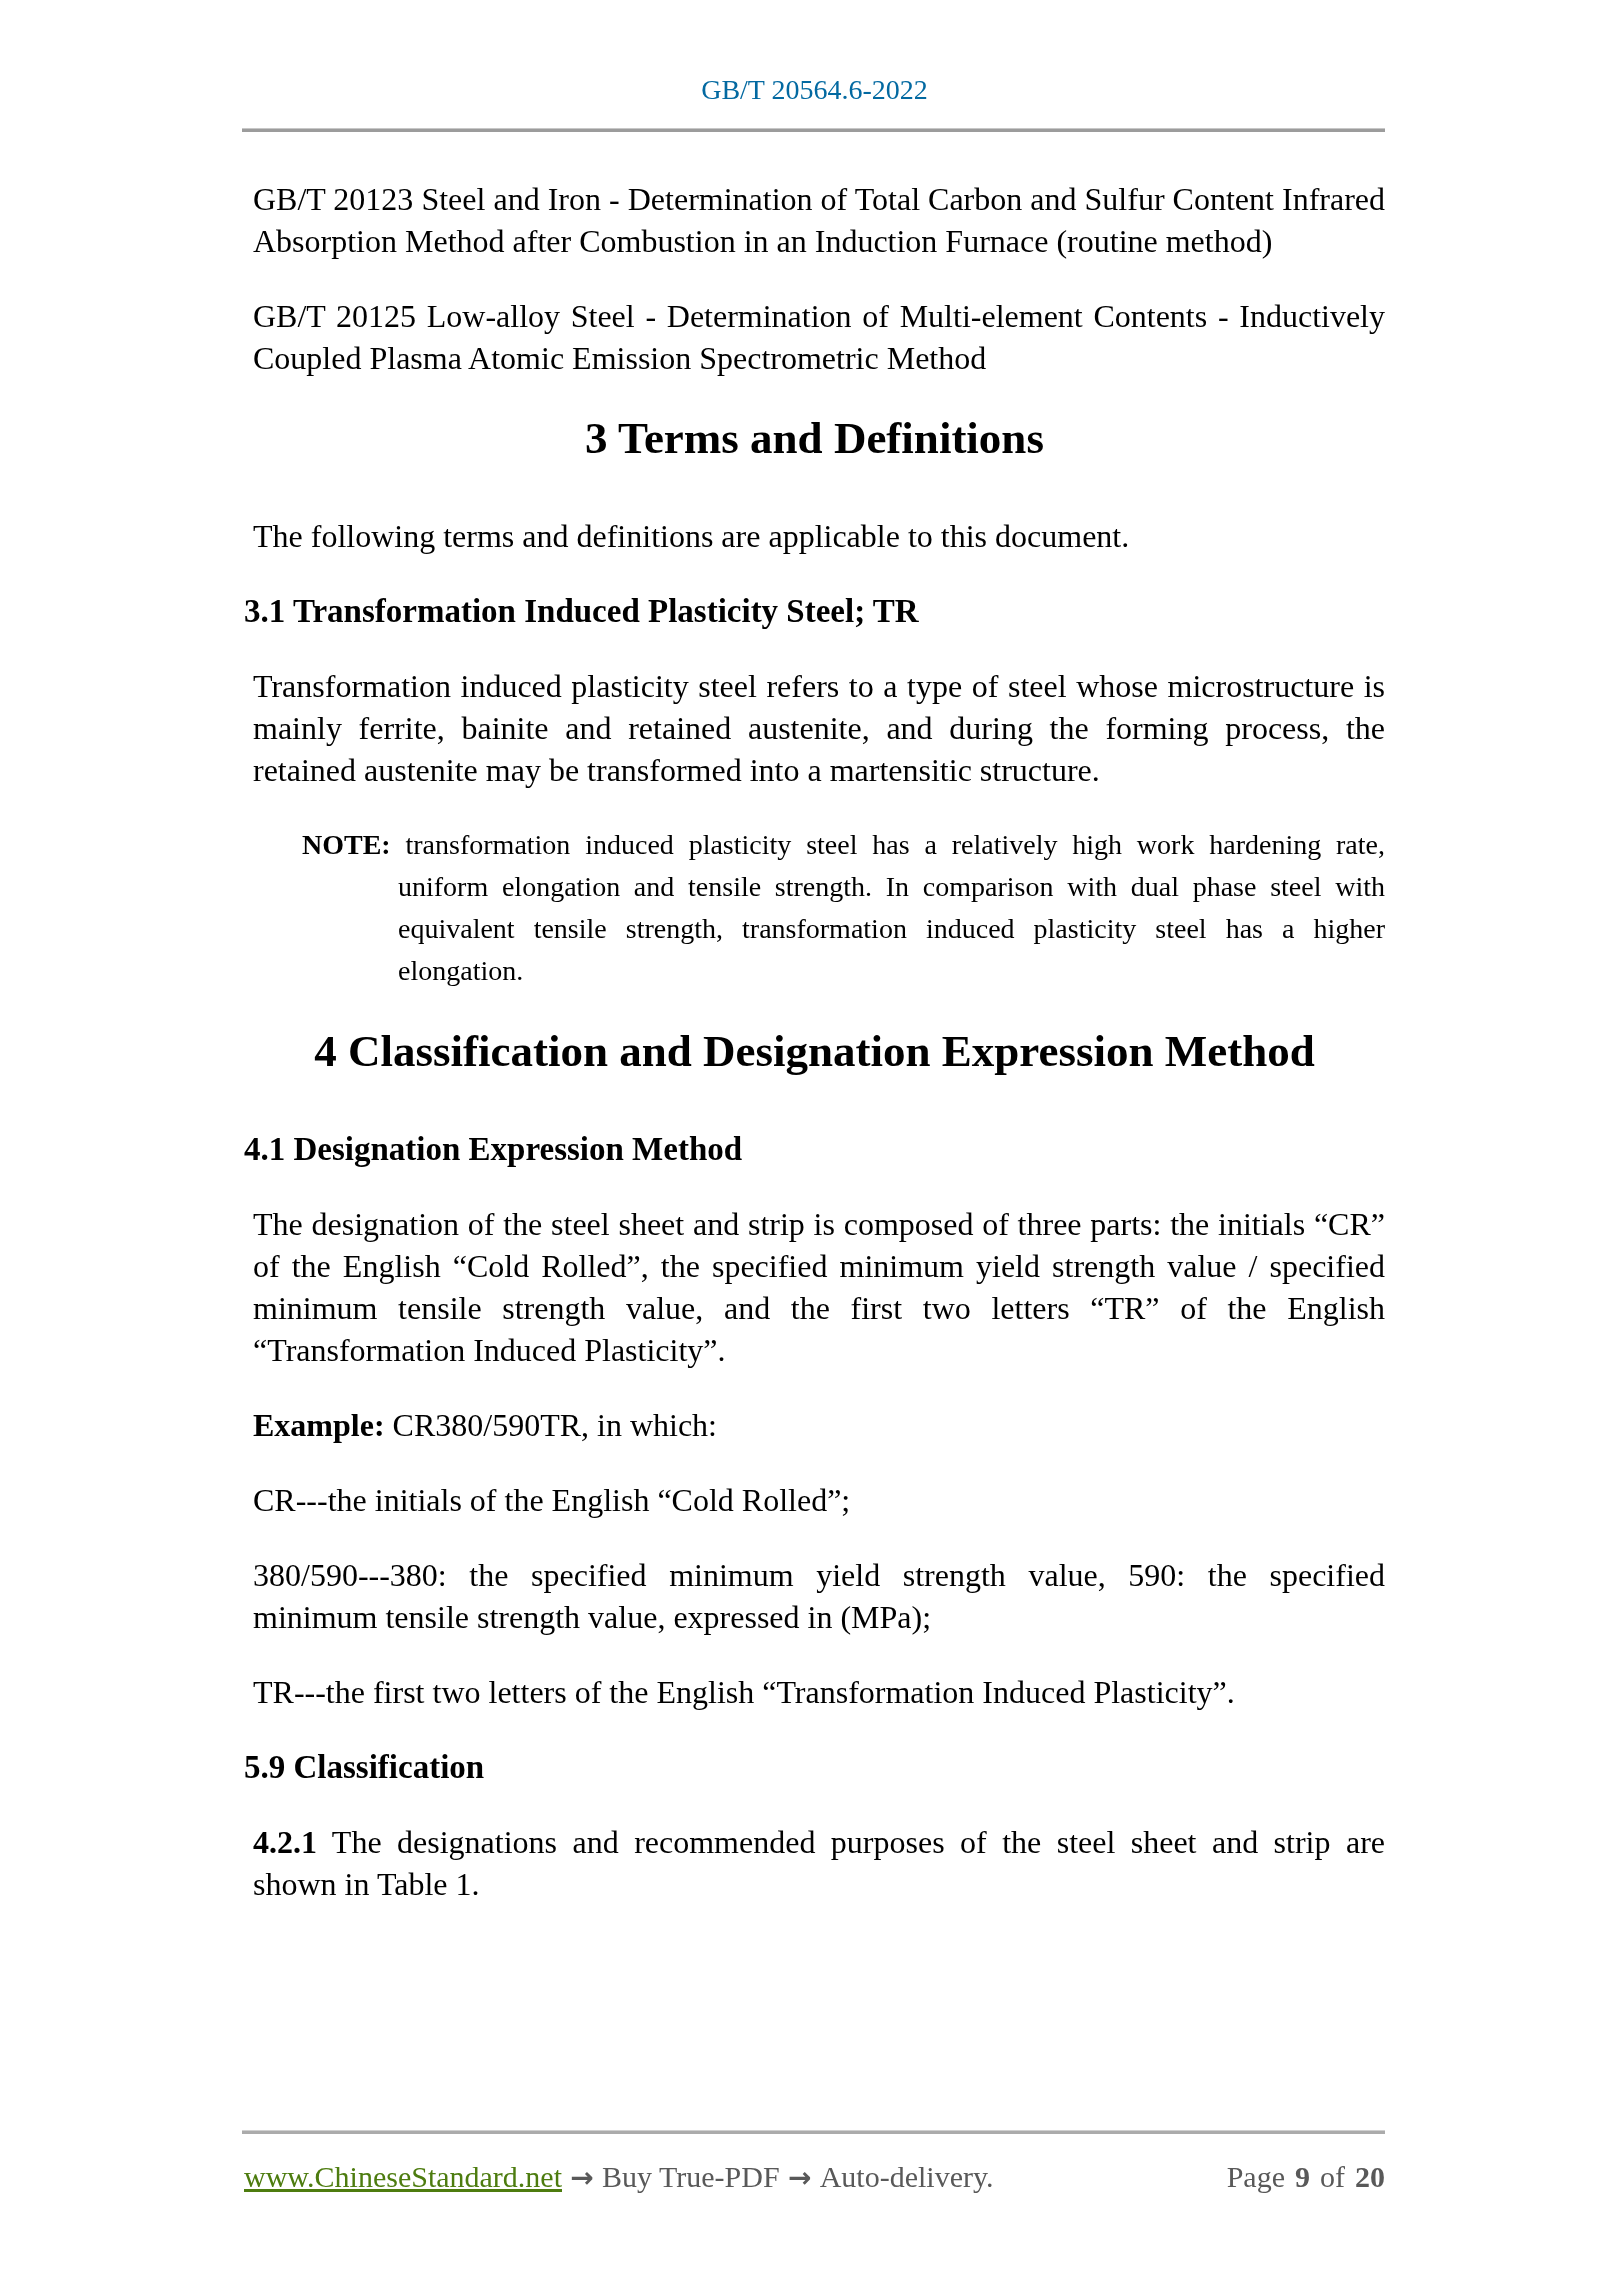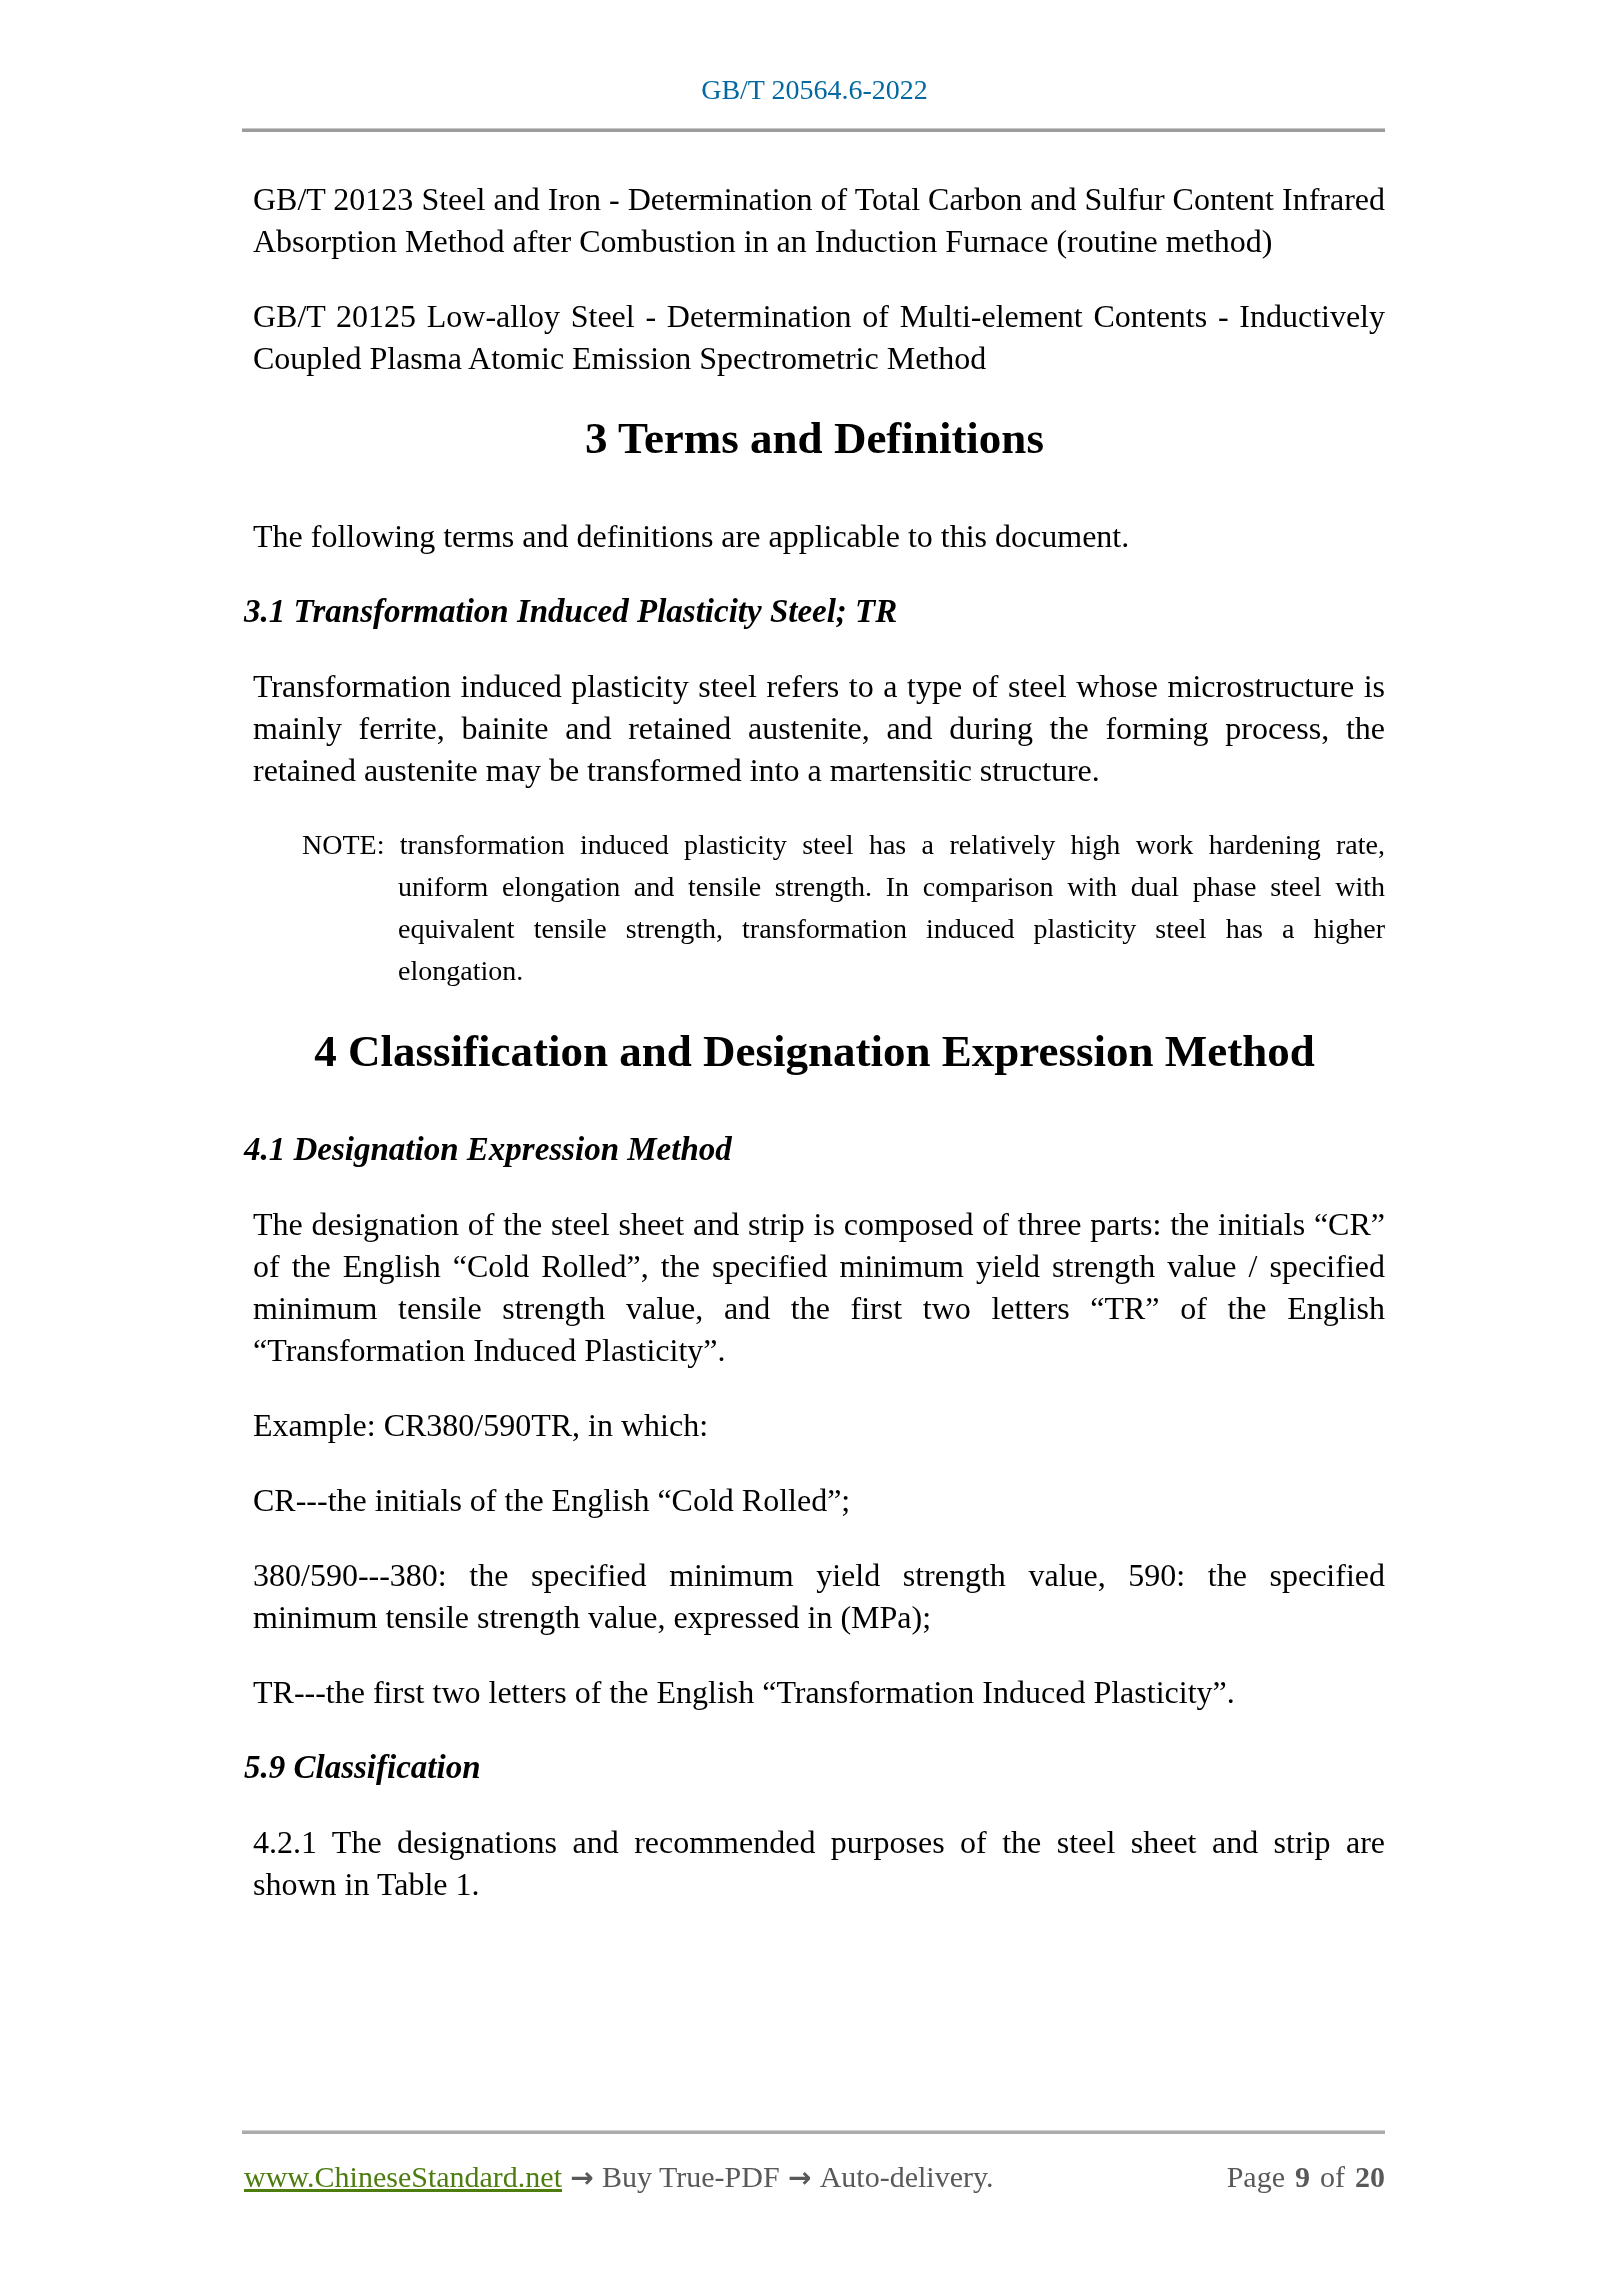--- a/index.html
+++ b/index.html
@@ -28,29 +28,29 @@
   .para{
     margin:0 0 33px 9px;
     text-align:justify;text-align-last:left;
   }
   .h1{
     font-weight:bold;font-size:45px;line-height:53px;
     margin:13.3px 0 50px 0;text-align:center;
   }
   .h2{
     font-weight:bold;font-size:33px;line-height:43px;
-    margin:0 0 32px 0;text-align:left;font-style:italic;
+    margin:0 0 32px 0;text-align:left;
   }
   .note{
     font-size:28px;line-height:42px;
     margin:8.3px 0 33px 58px;
     padding-left:96px;text-indent:-96px;
     text-align:justify;text-align-last:left;
   }
-  .b{font-weight:normal;}
+  .b{font-weight:bold;}
   
   .footer-rule{
     position:absolute;top:2130px;left:242px;width:1143px;height:2.5px;
     background:#ababab;border-top:0.8px solid #d0d0d0;
   }
   .footer{
     position:absolute;top:2158px;left:244px;width:1141px;
     display:flex;justify-content:space-between;align-items:baseline;
     font-size:30px;line-height:37px;color:#595959;
   }

